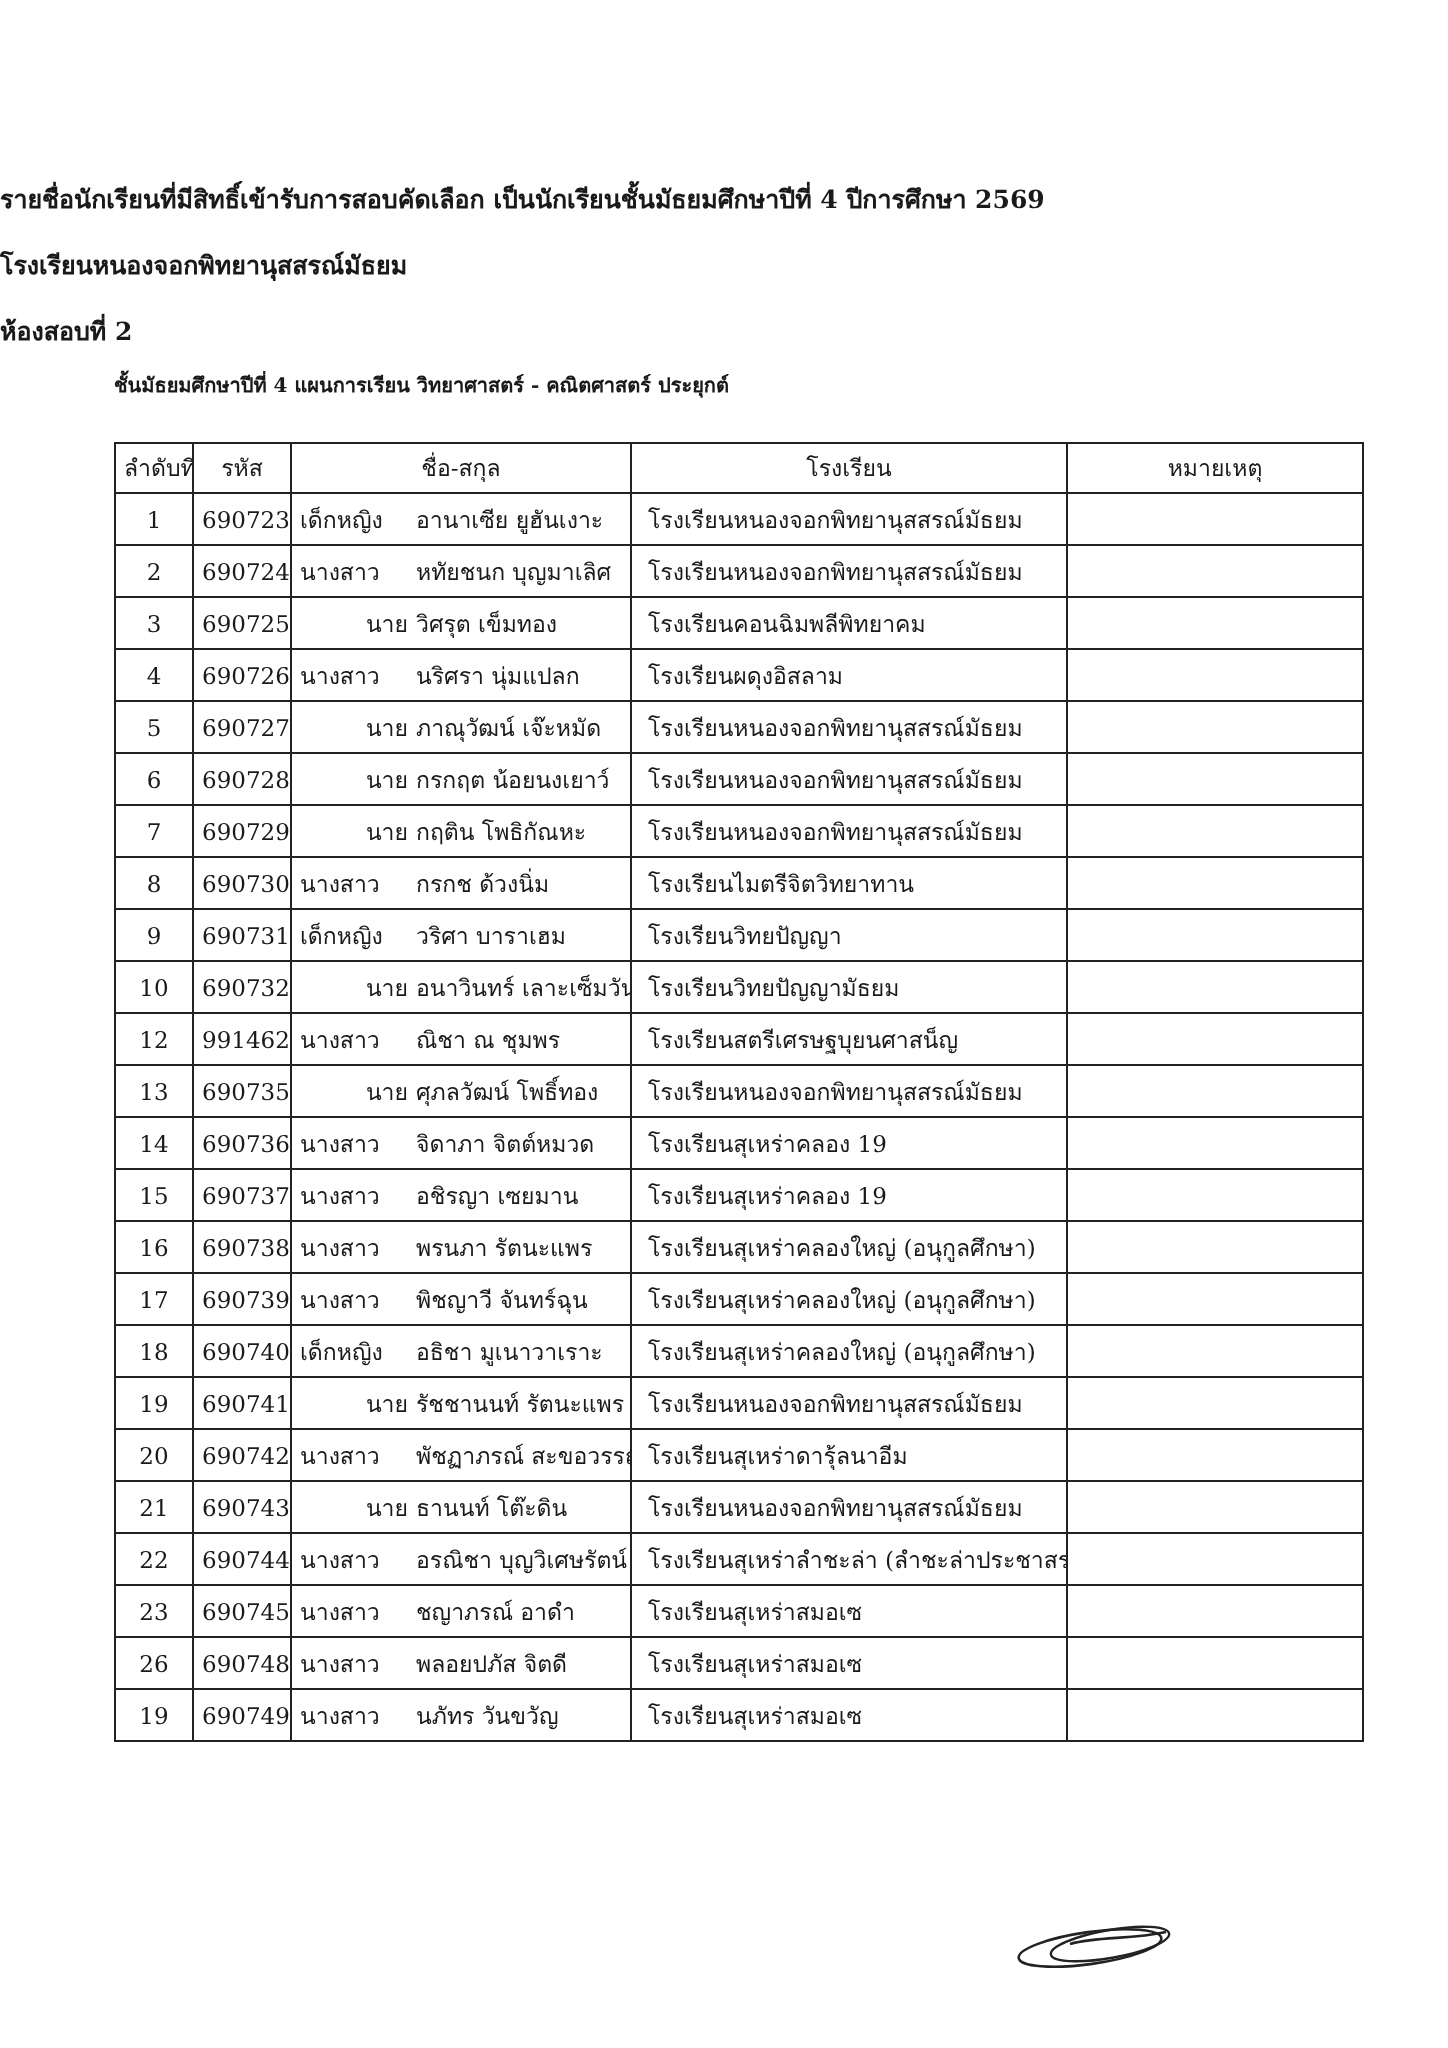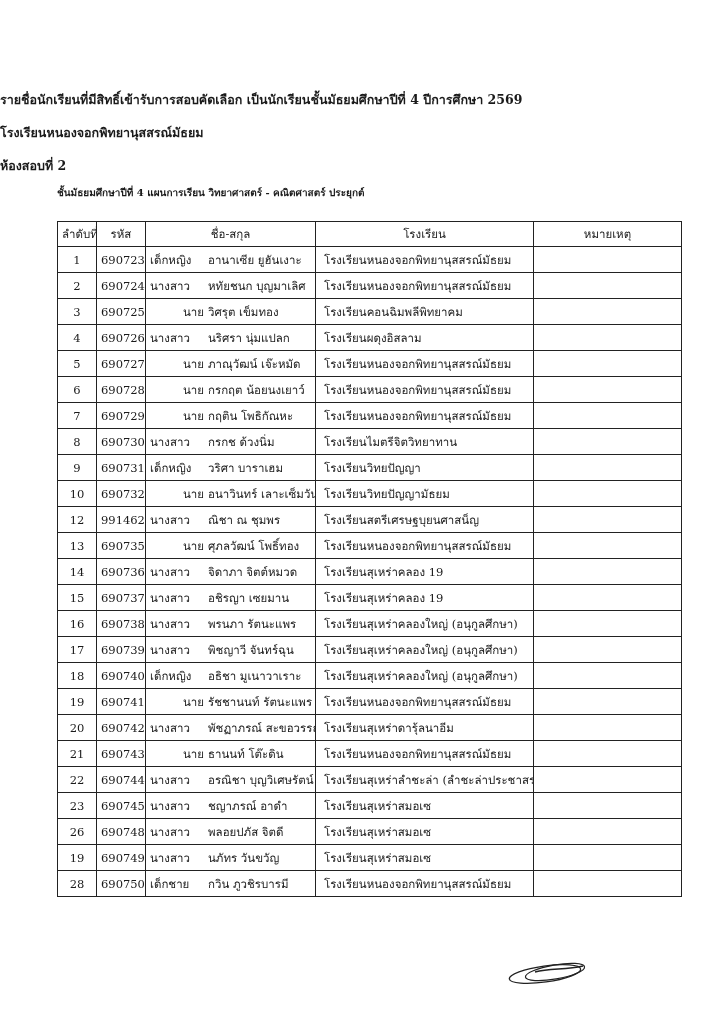--- a/index.html
+++ b/index.html
@@ -225,27 +225,20 @@
         <td class="school">โรงเรียนสุเหร่าสมอเซ</td>
         <td class="note"></td>
       </tr>
       <tr>
         <td class="num">19</td>
         <td class="code">690749</td>
         <td class="name"><span class="prefix">นางสาว</span><span>นภัทร วันขวัญ</span></td>
         <td class="school">โรงเรียนสุเหร่าสมอเซ</td>
         <td class="note"></td>
       </tr>
-      <tr>
-        <td class="num">28</td>
-        <td class="code">690750</td>
-        <td class="name"><span class="prefix">เด็กชาย</span><span>กวิน ภูวชิรบารมี</span></td>
-        <td class="school">โรงเรียนหนองจอกพิทยานุสสรณ์มัธยม</td>
-        <td class="note"></td>
-      </tr>
     </tbody>
 </table>
 
 <svg class="signature" viewBox="0 0 86 30">
   <ellipse cx="40" cy="16" rx="36" ry="8" transform="rotate(-8 40 16)" fill="none" stroke="#222" stroke-width="1.3"></ellipse>
   <ellipse cx="50" cy="14" rx="30" ry="7" transform="rotate(-10 50 14)" fill="none" stroke="#222" stroke-width="1.2"></ellipse>
   <path d="M30 14 C 45 10, 60 12, 78 8" fill="none" stroke="#222" stroke-width="1.4"></path>
 </svg>
 
 </body></html>

